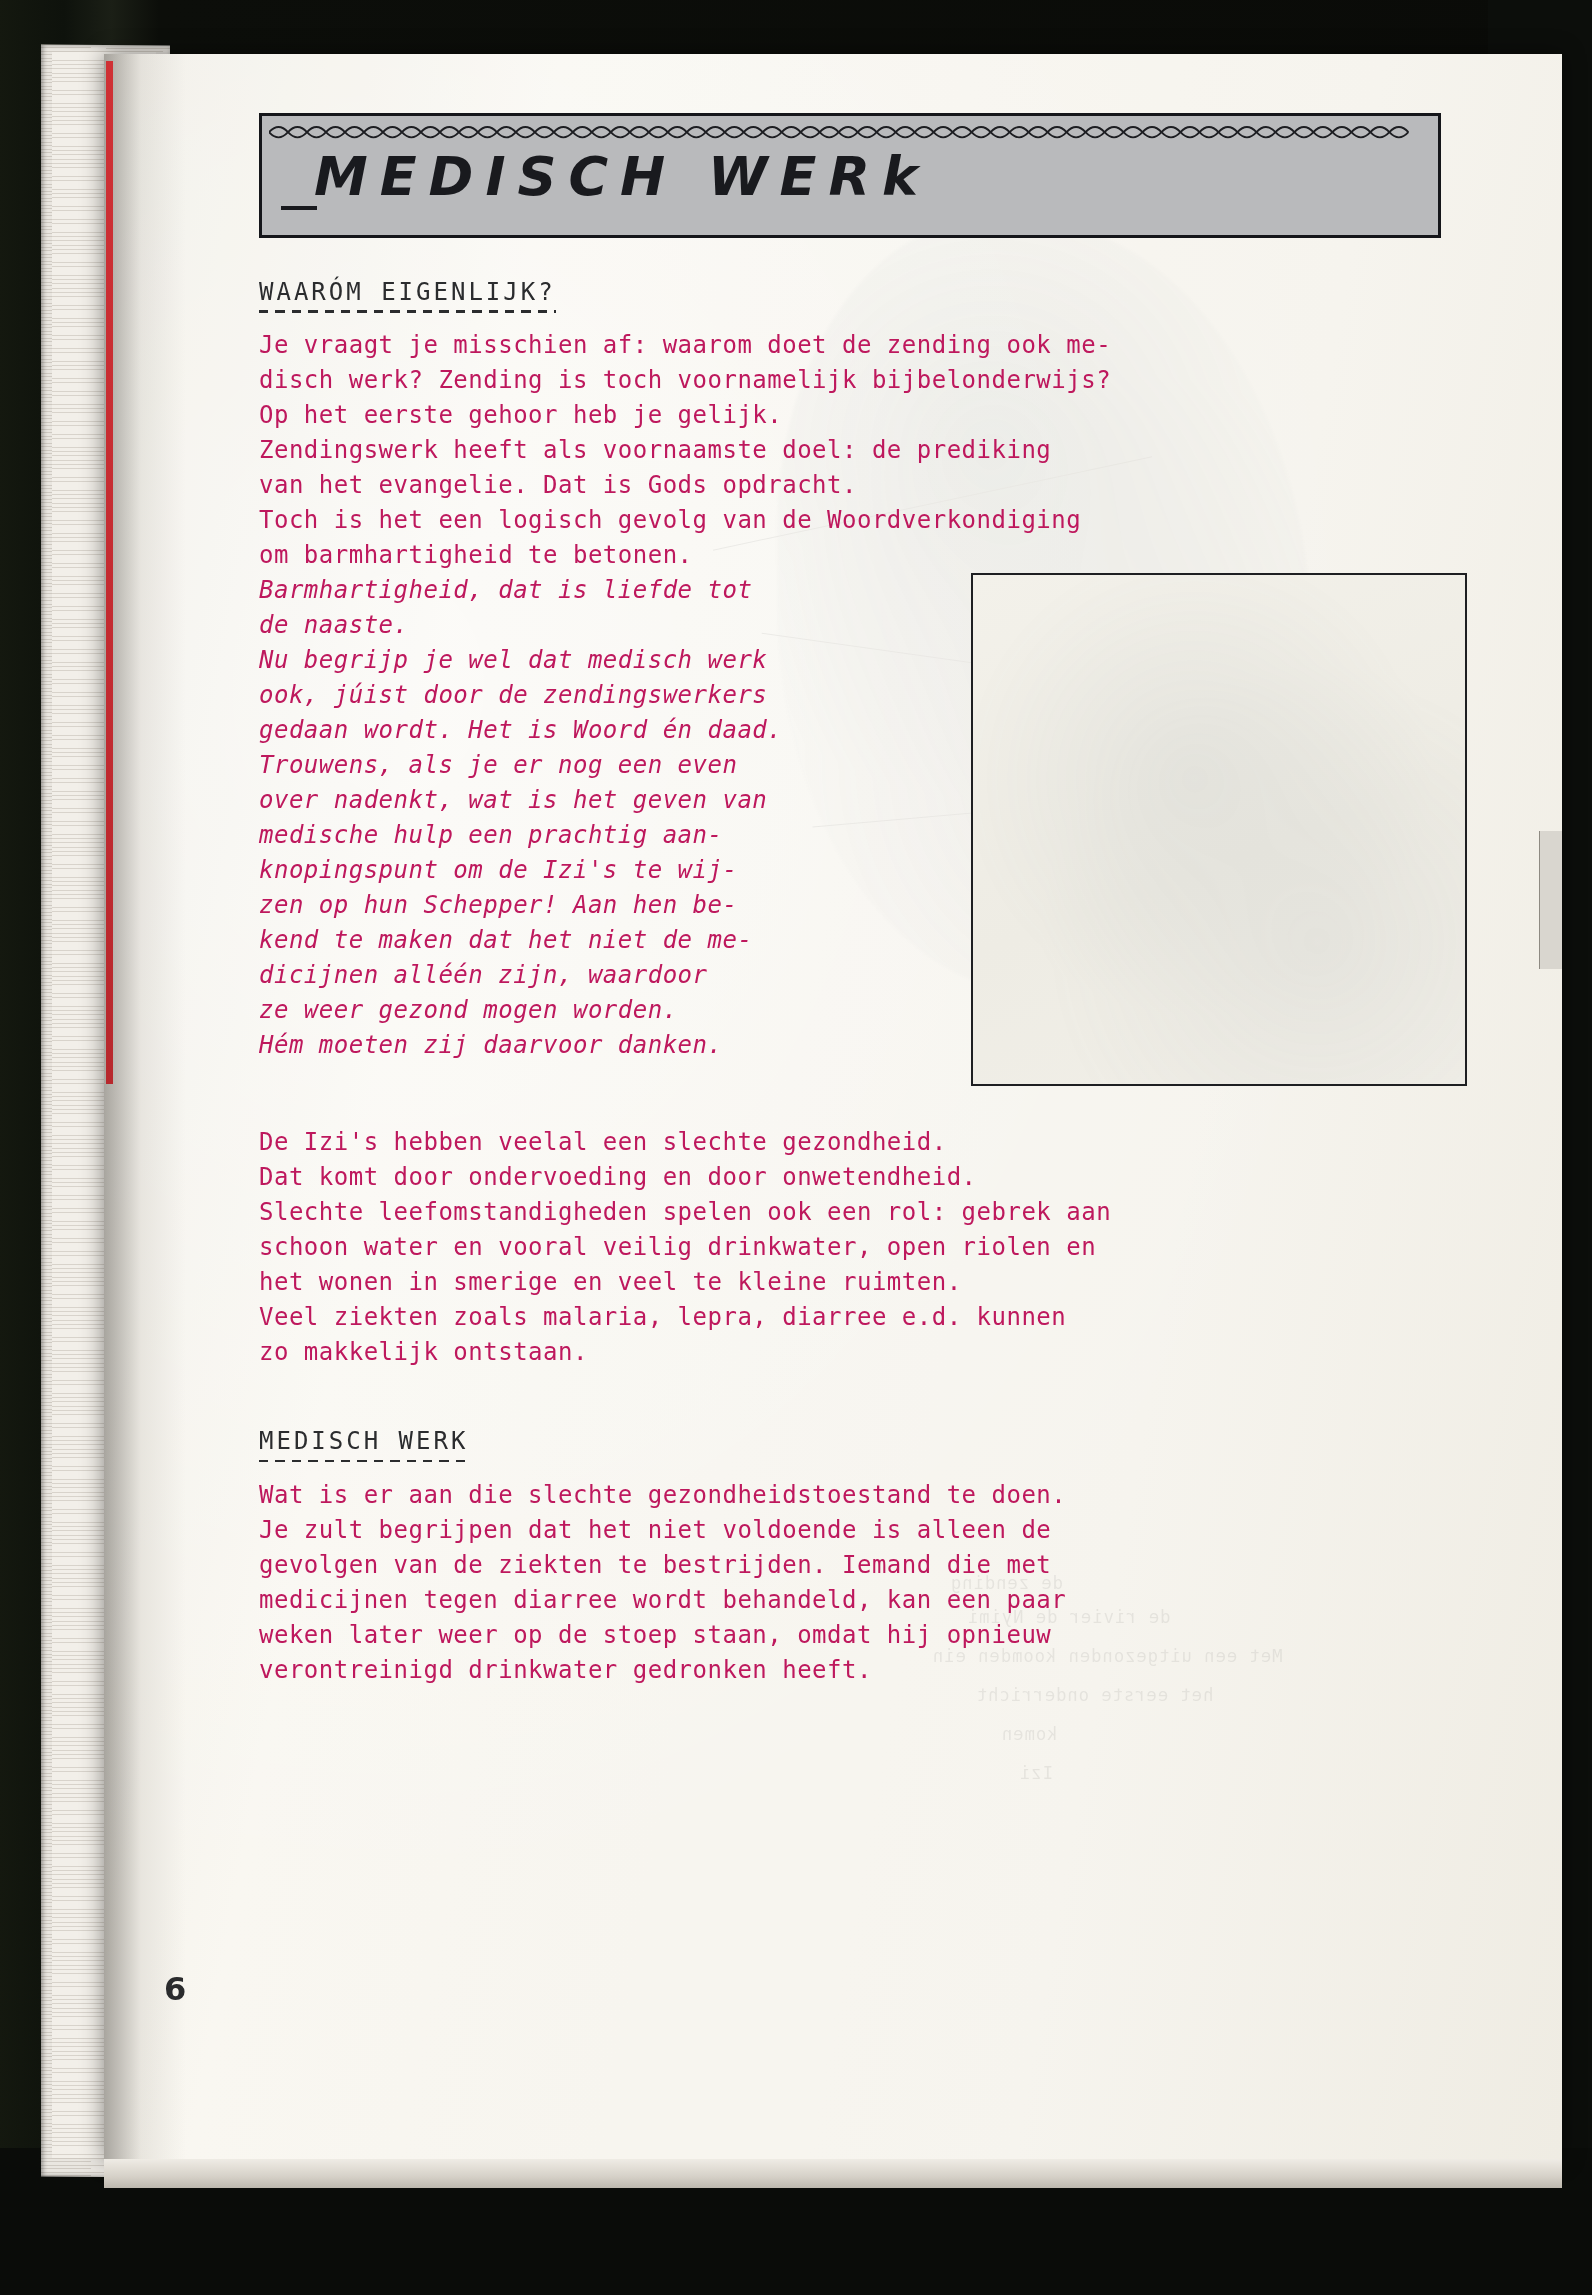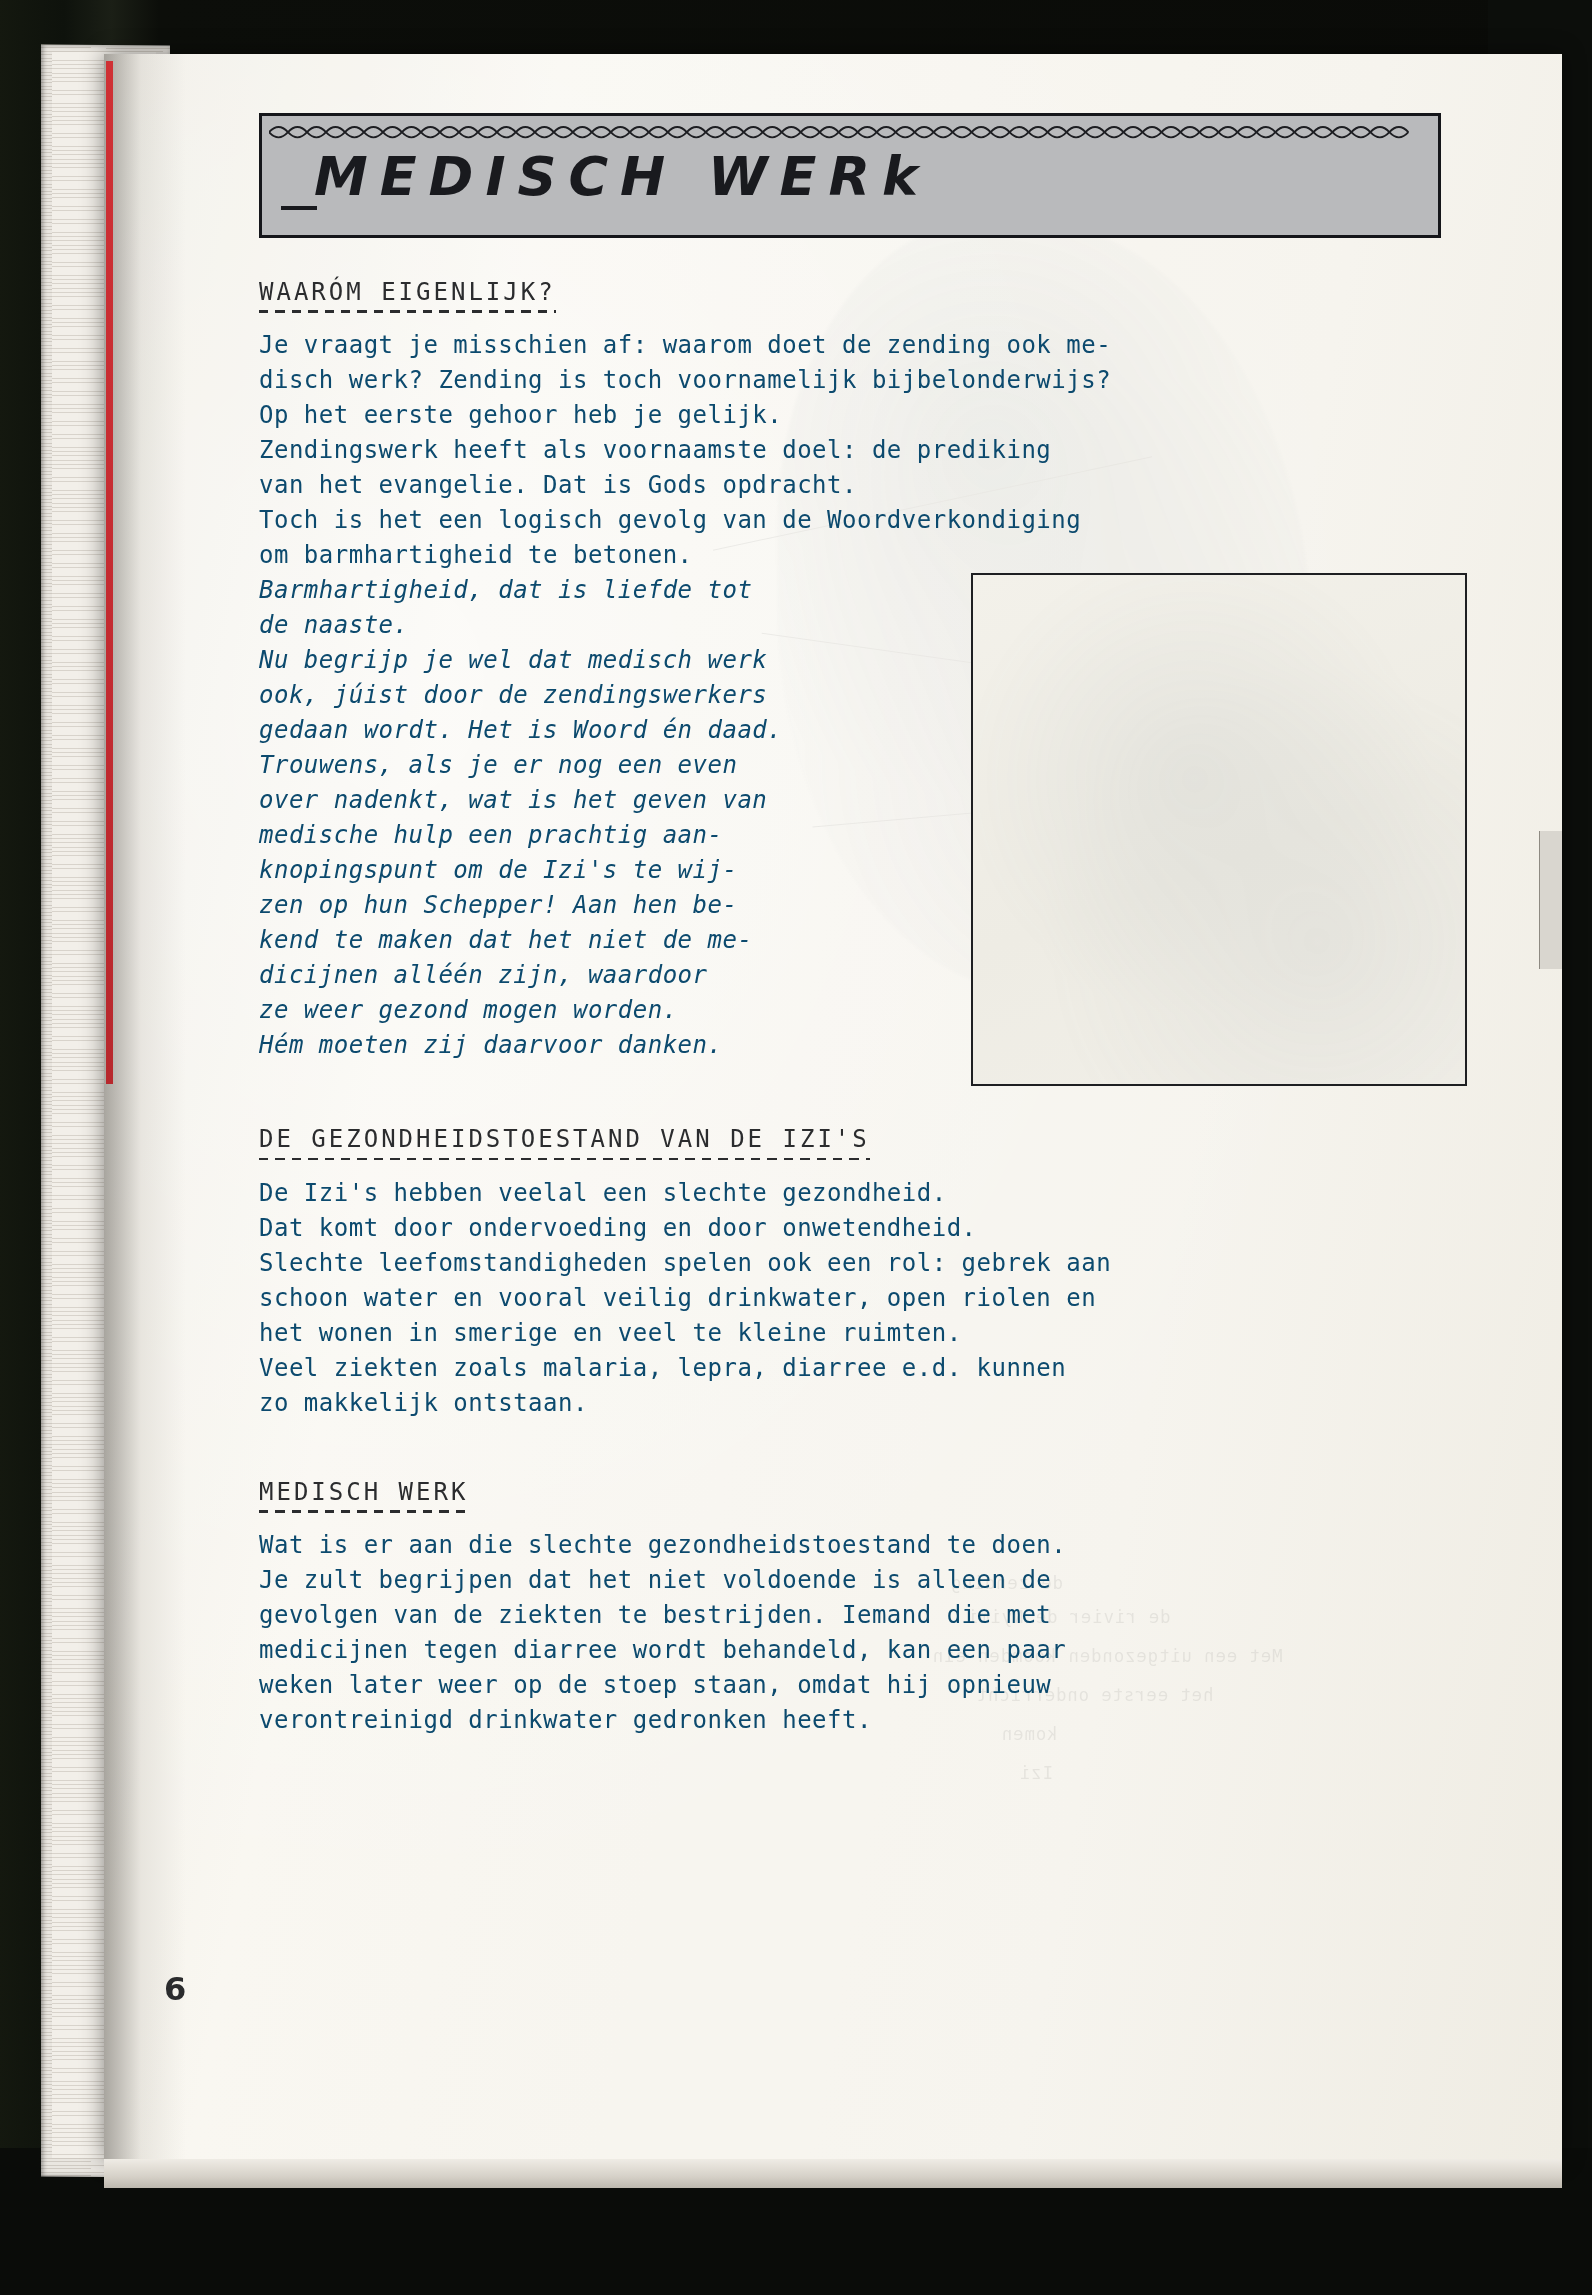--- a/index.html
+++ b/index.html
@@ -173,21 +173,21 @@
     width: 36px;
     height: 3.5px;
     background: #191a1e;
   }
 
   
   .tw {
     font-family: "DejaVu Sans Mono", monospace;
     font-size: 24px;
     line-height: 35px;
-    color: #0c4a6e;
+    color: #be185d;
     letter-spacing: 0.5px;
     white-space: pre-wrap;
   }
   .heading {
     font-family: "DejaVu Sans Mono", monospace;
     font-size: 24px;
     letter-spacing: 3px;
     color: #2b2c2e;
     display: inline-block;
     position: relative;
@@ -328,21 +328,20 @@
 knopingspunt om de Izi's te wij-
 zen op hun Schepper! Aan hen be-
 kend te maken dat het niet de me-
 dicijnen alléén zijn, waardoor
 ze weer gezond mogen worden.
 Hém moeten zij daarvoor danken.</div>
       </div>
     </div>
 
     <div class="sec2">
-      <div class="heading">DE GEZONDHEIDSTOESTAND VAN DE IZI'S</div>
       <div class="sec-body tw">De Izi's hebben veelal een slechte gezondheid.
 Dat komt door ondervoeding en door onwetendheid.
 Slechte leefomstandigheden spelen ook een rol: gebrek aan
 schoon water en vooral veilig drinkwater, open riolen en
 het wonen in smerige en veel te kleine ruimten.
 Veel ziekten zoals malaria, lepra, diarree e.d. kunnen
 zo makkelijk ontstaan.</div>
     </div>
 
     <div class="sec3">

